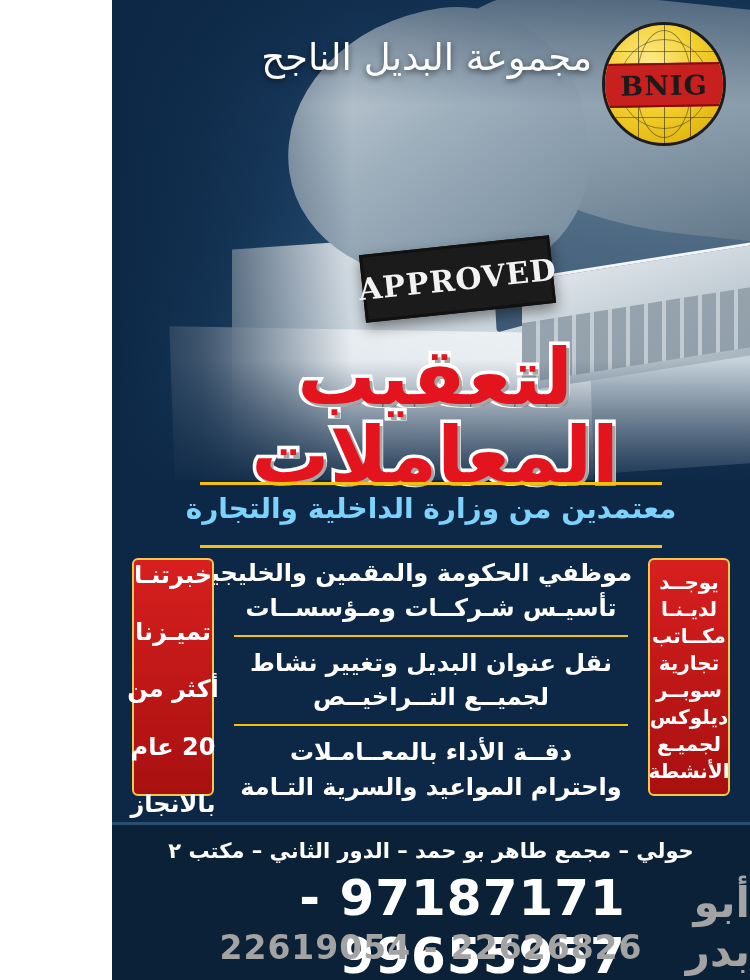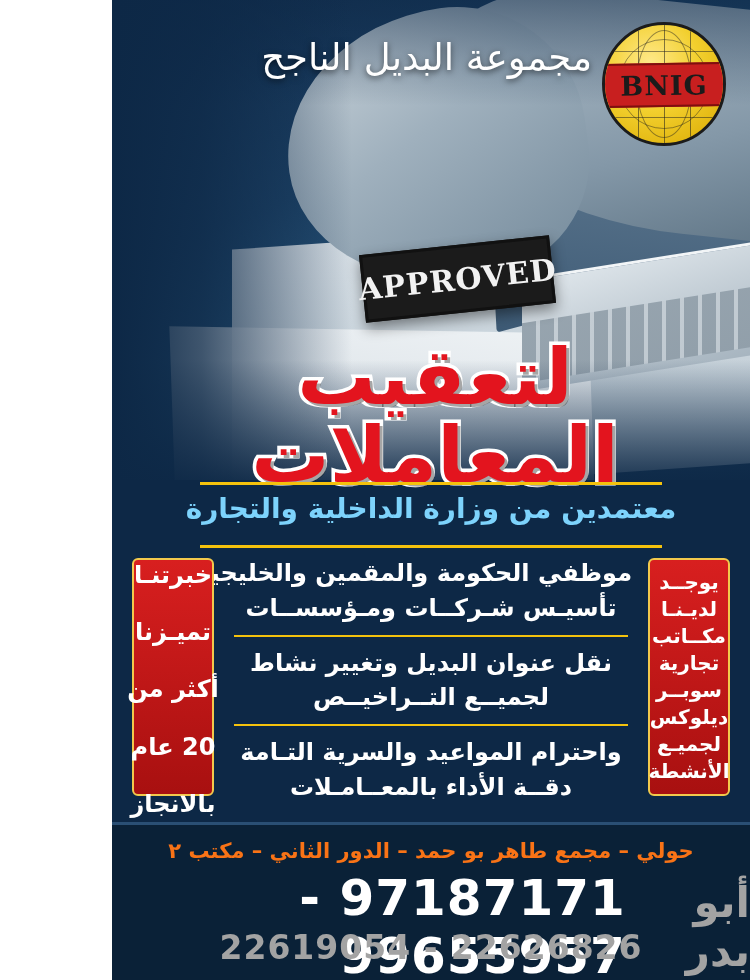--- a/index.html
+++ b/index.html
@@ -290,21 +290,21 @@
     bottom: 0;
     height: 155px;
     background: #0a2137;
     border-top: 3px solid #2a4f74;
   }
   .footer-address {
     position: absolute;
     left: 0; right: 0;
     top: 14px;
     text-align: center;
-    color: #f97316;
+    color: #ffffff;
     font-size: 21px;
     font-weight: bold;
     direction: rtl;
   }
   .footer-main {
     position: absolute;
     left: 0; right: 0;
     top: 44px;
     display: flex;
     align-items: center;
@@ -392,22 +392,22 @@
       <div class="line">الأنشطة</div>
     </div>
 
     <div class="center-col">
       <div class="row">موظفي الحكومة والمقمين والخليجيين</div>
       <div class="row wide">تأسيـس شـركــات ومـؤسســات</div>
       <div class="divider"></div>
       <div class="row">نقل عنوان البديل وتغيير نشاط</div>
       <div class="row wide">لجميــع التــراخيــص</div>
       <div class="divider"></div>
+      <div class="row wide">دقــة الأداء بالمعــامـلات</div>
       <div class="row">واحترام المواعيد والسرية التـامة</div>
-      <div class="row wide">دقــة الأداء بالمعــامـلات</div>
     </div>
 
     <div class="side-box left">
       <div class="line">خبرتنـا</div>
       <div class="line">تميـزنا</div>
       <div class="line">أكثر من</div>
       <div class="line">20 عام</div>
       <div class="line">بالانجاز</div>
     </div>
 

